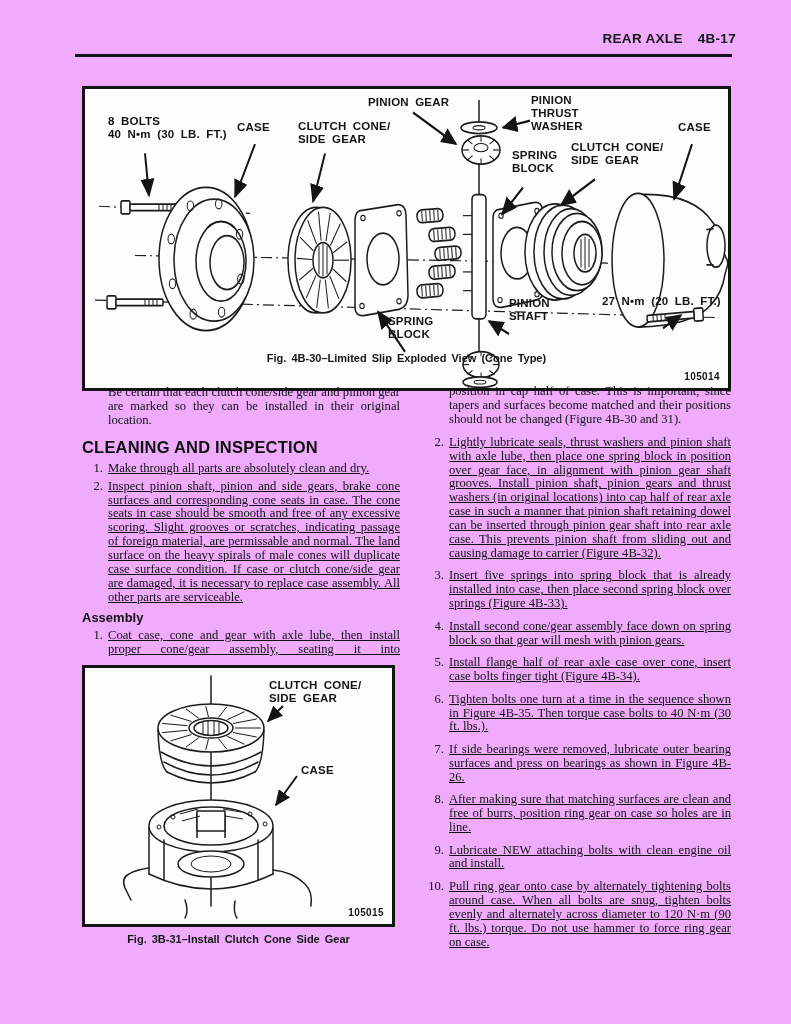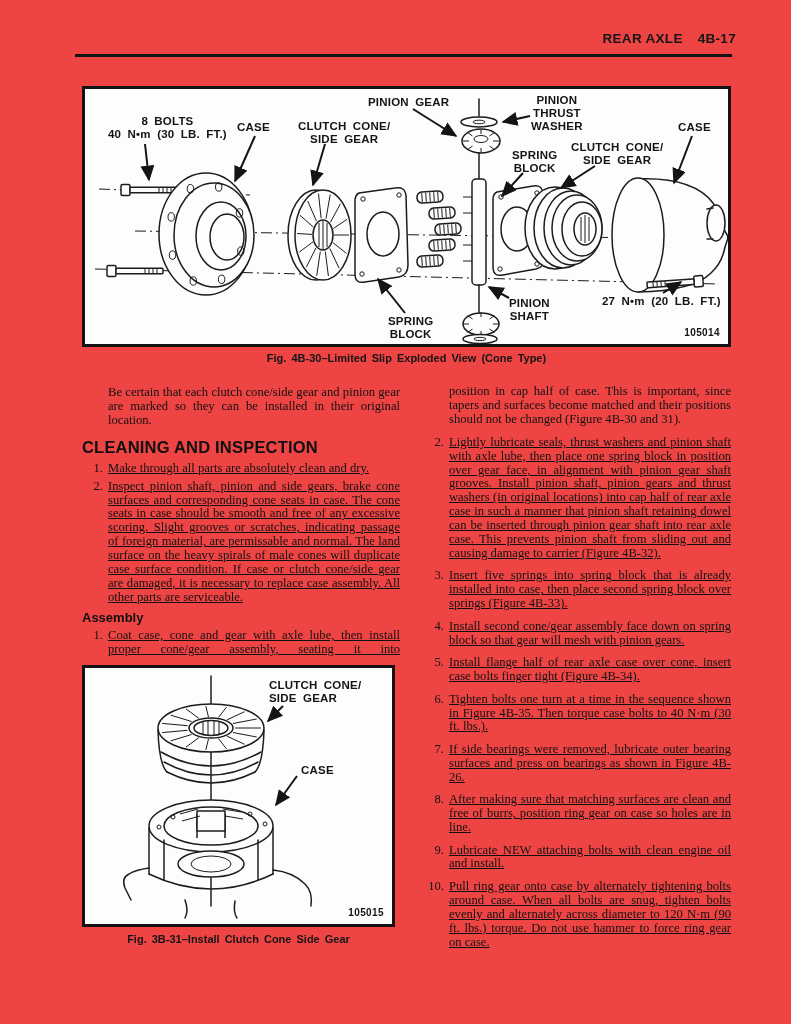--- a/index.html
+++ b/index.html
@@ -1,26 +1,26 @@
 <!DOCTYPE html>
 <html><head>
 <meta charset="utf-8">
 <style>
   html,body{margin:0;padding:0;}
   body{background:#e8e8e8;font-family:"Liberation Serif",serif;}
-  .page{position:relative;width:791px;height:1024px;background:#ef4444;color:#161616;overflow:hidden;}
+  .page{position:relative;width:791px;height:1024px;background:#f0abfc;color:#161616;overflow:hidden;}
 
   
   .hdr{position:absolute;top:31px;right:55px;display:flex;gap:15px;
        font:bold 13.5px "Liberation Sans",sans-serif;letter-spacing:.3px;}
   .rule{position:absolute;top:54px;left:75px;width:657px;height:2.5px;background:#141414;}
 
   
   .figbox{position:absolute;border:3px solid #141414;background:#fdfdfb;box-sizing:border-box;}
-  .fig1{left:82px;top:86px;width:649px;height:261px;text-align:center;}
+  .fig1{left:82px;top:86px;width:649px;height:305px;}
   .fig2{position:relative;left:0;top:0;width:313px;height:262px;margin-top:8px;}
   .figbox svg{position:absolute;left:0;top:0;width:100%;height:100%;}
   .flabel{position:absolute;font:bold 11.5px "Liberation Sans",sans-serif;line-height:1.13;
           letter-spacing:.2px;word-spacing:3px;white-space:pre-line;color:#141414;}
   .fcode{position:absolute;font:bold 10px "Liberation Sans",sans-serif;letter-spacing:.4px;color:#141414;}
 
   .caption{font:bold 11px "Liberation Sans",sans-serif;text-align:center;word-spacing:2px;color:#141414;}
   .cap1{position:absolute;left:82px;top:352px;width:649px;}
   .cap2{margin-top:6px;width:313px;}
 

